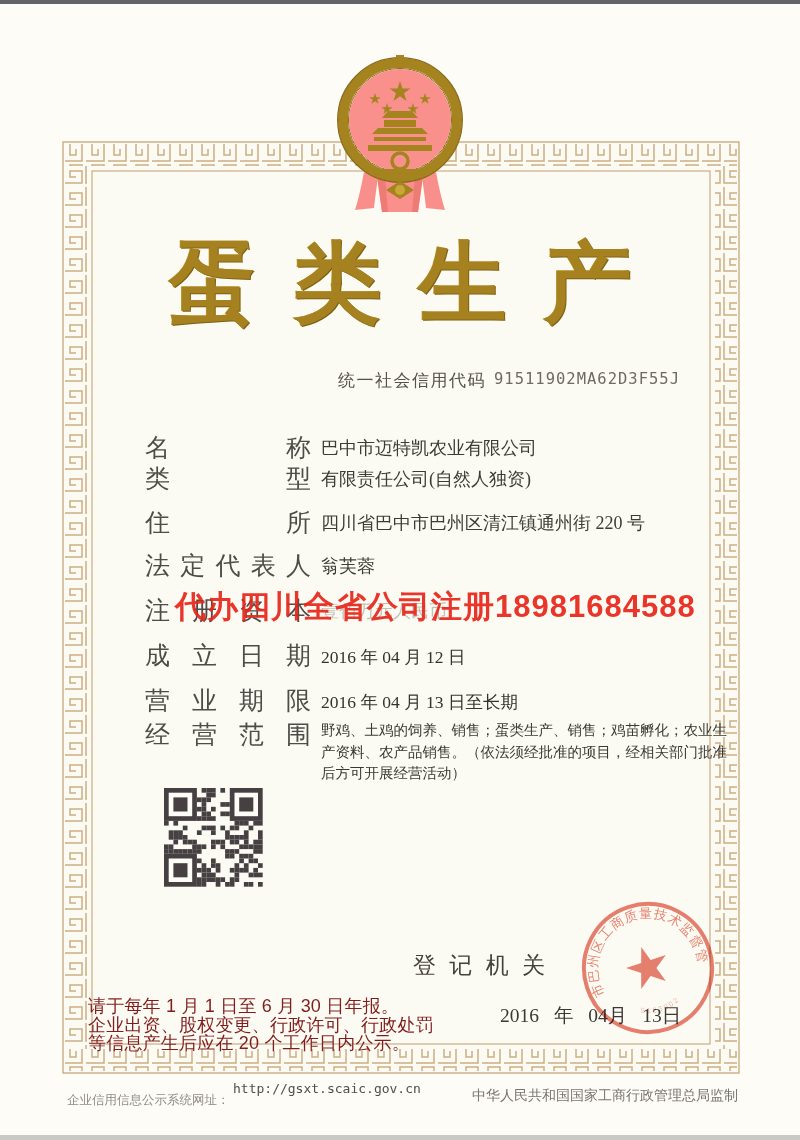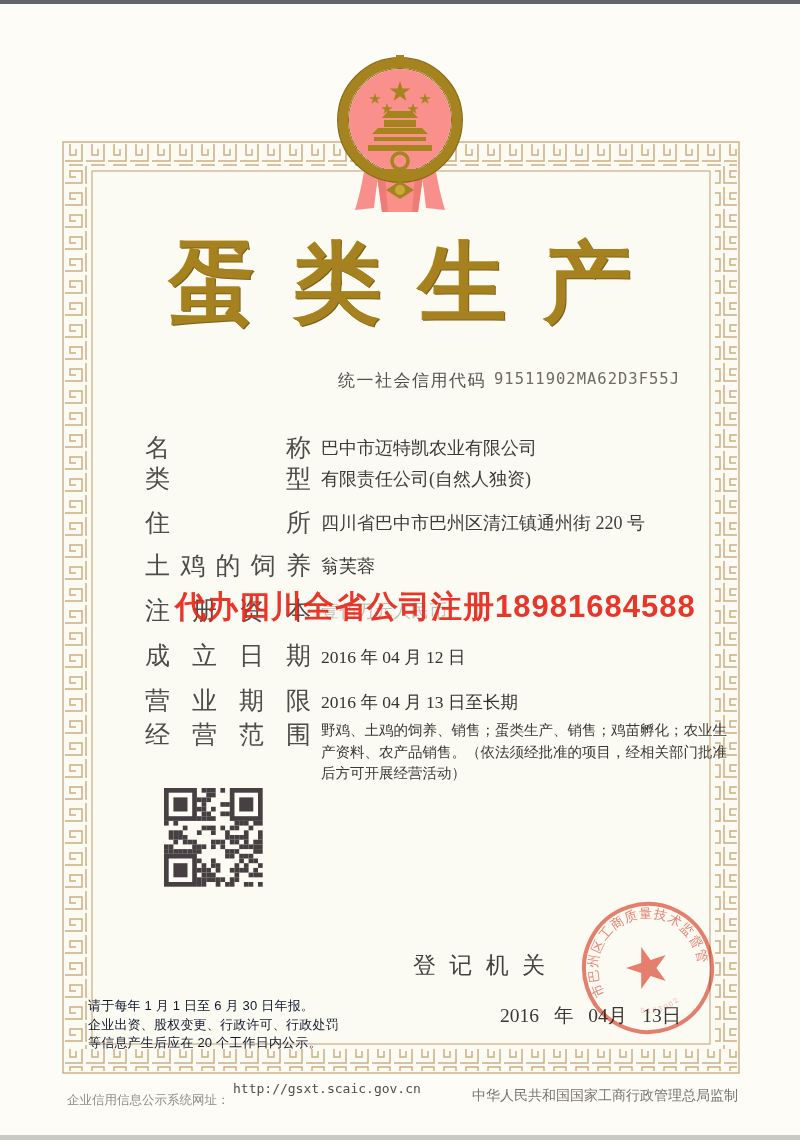--- a/index.html
+++ b/index.html
@@ -38,21 +38,21 @@
 
   #reg-authority-label{position:absolute;left:413px;top:950px;width:132px;display:inline-block;
             font-size:23px;color:#44423e;font-weight:500;text-align:justify;text-align-last:justify;z-index:4;}
   #reg-date{position:absolute;left:500px;top:1002px;font-size:19.5px;color:#3a3834;z-index:4;
             font-family:"Liberation Serif",serif;word-spacing:10px;}
 
   #seal{position:absolute;left:573px;top:893px;width:150px;height:150px;z-index:5;
         mix-blend-mode:multiply;opacity:0.88;}
 
   #annual-note{position:absolute;left:88px;top:997px;z-index:3;}
-  #annual-note .note-line{font-size:13px;color:#0f172a;line-height:18.6px;letter-spacing:0.2px;}
+  #annual-note .note-line{font-size:18px;color:#7f1d1d;line-height:18.6px;letter-spacing:0.2px;}
 
   #footer-site-label{position:absolute;left:67px;top:1092px;font-size:12.5px;color:#8f8c85;}
   #footer-site-url{position:absolute;left:233px;top:1081px;font-size:13px;color:#514e49;
                    font-family:"DejaVu Sans Mono",monospace;}
   #footer-publisher{position:absolute;left:472px;top:1087px;font-size:14px;color:#78746e;
                     font-family:"Liberation Serif",serif;}
 </style>
 </head>
 <body>
 
@@ -128,21 +128,21 @@
   </div>
   <div class="field-row" style="top:462px">
     <span class="flabel">类型</span>
     <span class="fvalue">有限责任公司(自然人独资)</span>
   </div>
   <div class="field-row" style="top:506px">
     <span class="flabel">住所</span>
     <span class="fvalue">四川省巴中市巴州区清江镇通州街 220 号</span>
   </div>
   <div class="field-row" style="top:549px">
-    <span class="flabel">土鸡的饲养</span>
+    <span class="flabel">法定代表人</span>
     <span class="fvalue">翁芙蓉</span>
   </div>
   <div class="field-row" style="top:594px">
     <span class="flabel">注册资本</span>
     <span class="fvalue obscured">壹佰万元人民币</span>
   </div>
   <div class="field-row" style="top:639px">
     <span class="flabel">成立日期</span>
     <span class="fvalue small-date">2016 年 04 月 12 日</span>
   </div>

